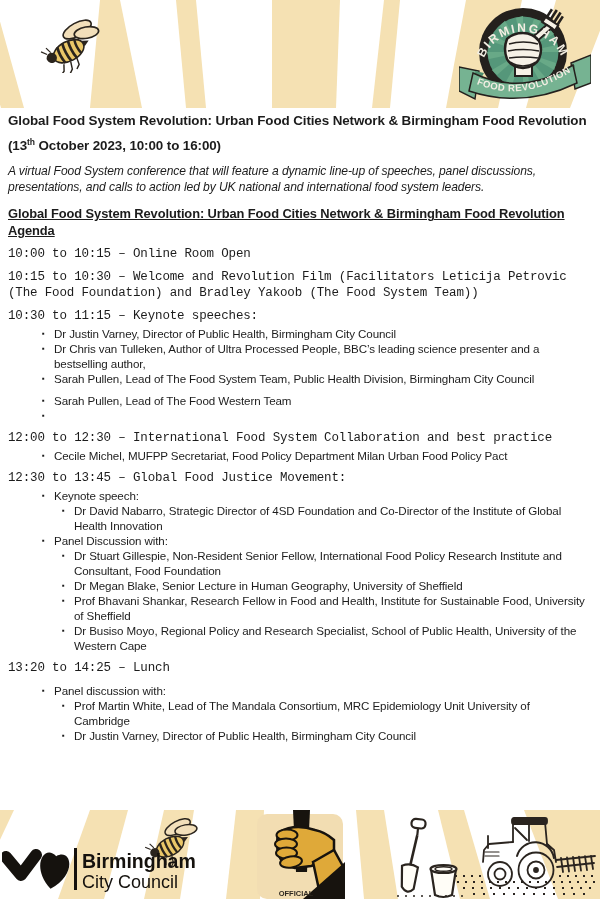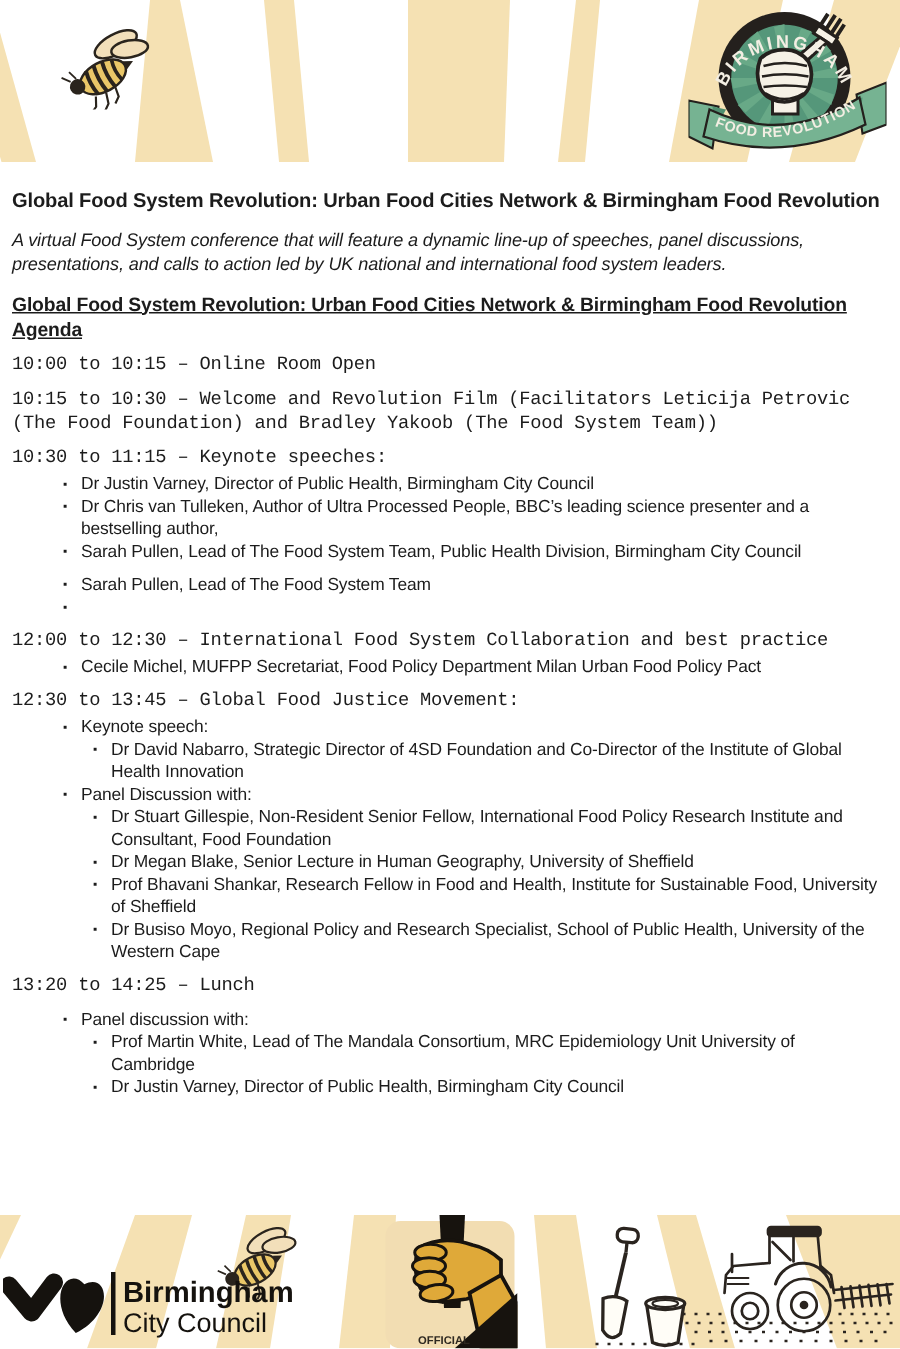--- a/index.html
+++ b/index.html
@@ -7,21 +7,21 @@
   .page{position:relative;width:600px;height:899px;background:#fff;overflow:hidden;}
 
   .banner{position:absolute;left:0;width:600px;overflow:hidden;}
   .banner.top{top:0;height:108px;}
   .banner.bottom{bottom:0;height:89px;}
   .rays{position:absolute;left:0;top:0;}
 
   .bee-top{position:absolute;left:38px;top:17px;width:68px;height:56px;}
   .roundel{position:absolute;right:9px;top:5px;width:132px;height:102px;}
 
-  .content{position:absolute;top:116px;left:0;width:600px;height:702px;box-sizing:border-box;
+  .content{position:absolute;top:103px;left:0;width:600px;height:702px;box-sizing:border-box;
            padding:8px 13px 0 8px;overflow:hidden;}
   .doc-title{font-size:13.4px;font-weight:bold;line-height:20.5px;letter-spacing:-0.1px;}
   .doc-title sup{font-size:8.5px;}
   .intro{font-style:italic;font-size:12.1px;line-height:16px;margin-top:7px;letter-spacing:-0.1px;}
   .agenda-heading{font-size:12.9px;font-weight:bold;text-decoration:underline;margin-top:10px;
                   line-height:17px;letter-spacing:-0.1px;}
   .section{margin-top:7px;}
   .sec-heading{font-size:12.5px;line-height:16px;letter-spacing:-0.15px;font-family:Liberation Mono, monospace;}
   .bullets{margin-top:2px;}
   .bullet{display:flex;font-size:11.6px;line-height:15px;letter-spacing:-0.1px;}
@@ -114,20 +114,21 @@
       <path d="M14,68 Q64,92 114,60 L118,78 Q64,104 10,86 Z" fill="#76b392" stroke="#24201d" stroke-width="1.5"></path>
       <text font-size="9.5" font-weight="bold" fill="#f3eee3" letter-spacing="0.5">
         <textPath href="#ribbonPath" startOffset="50%" text-anchor="middle">FOOD REVOLUTION</textPath>
       </text>
     </svg>
   </div>
 
   <div class="content">
     <div class="doc-title">
       <div>Global Food System Revolution: Urban Food Cities Network &amp; Birmingham Food Revolution</div>
+      <div><span>(13</span><sup>th</sup><span> October 2023, 10:00 to 16:00)</span></div>
     </div>
     <div class="intro">A virtual Food System conference that will feature a dynamic line-up of speeches, panel discussions, presentations, and calls to action led by UK national and international food system leaders.</div>
     <div class="agenda-heading">Global Food System Revolution: Urban Food Cities Network &amp; Birmingham Food Revolution Agenda</div>
     <div id="agenda">
         <div class="section">
           <div class="sec-heading">10:00 to 10:15 – Online Room Open</div>
         </div>
         <div class="section">
           <div class="sec-heading">10:15 to 10:30 – Welcome and Revolution Film (Facilitators Leticija Petrovic (The Food Foundation) and Bradley Yakoob (The Food System Team))</div>
         </div>
@@ -145,21 +146,21 @@
             <div class="bullet lvl1">
               <span class="marker">▪</span>
               <span>Sarah Pullen, Lead of The Food System Team, Public Health Division, Birmingham City Council</span>
             </div>
           </div>
         </div>
         <div class="section">
           <div class="bullets">
             <div class="bullet lvl1">
               <span class="marker">▪</span>
-              <span>Sarah Pullen, Lead of The Food System Team</span>
+              <span>Sarah Pullen, Lead of The Food Western Team</span>
             </div>
             <div class="bullet lvl1">
               <span class="marker">▪</span>
             </div>
           </div>
         </div>
         <div class="section">
           <div class="sec-heading">12:00 to 12:30 – International Food System Collaboration and best practice</div>
           <div class="bullets">
             <div class="bullet lvl1">

